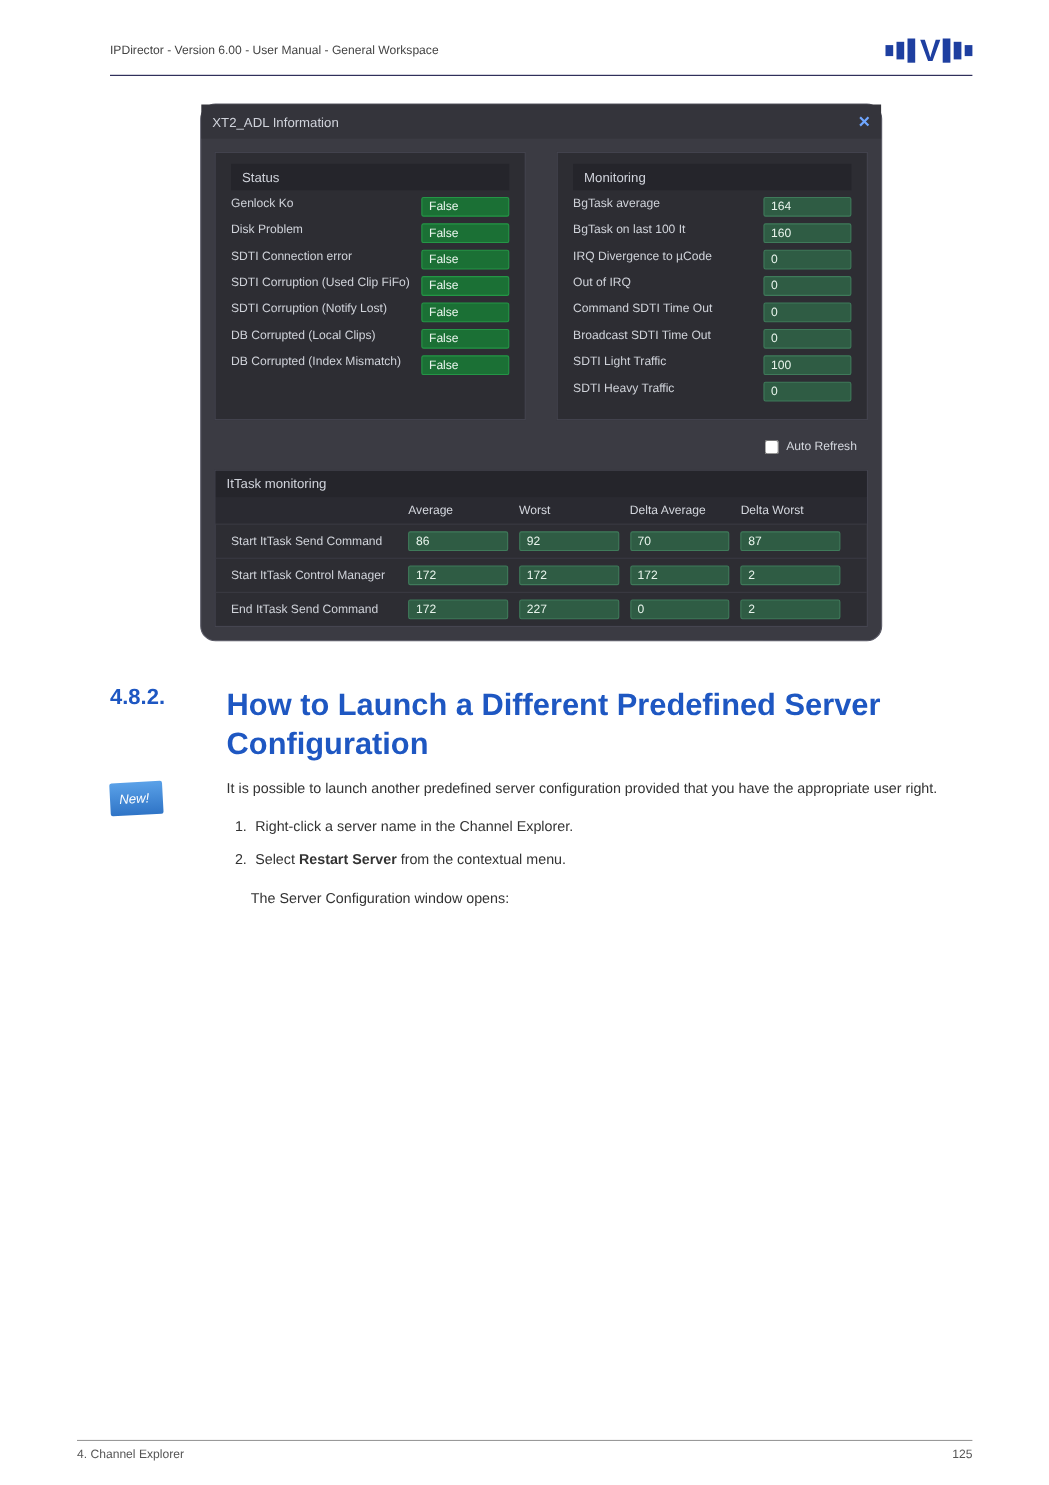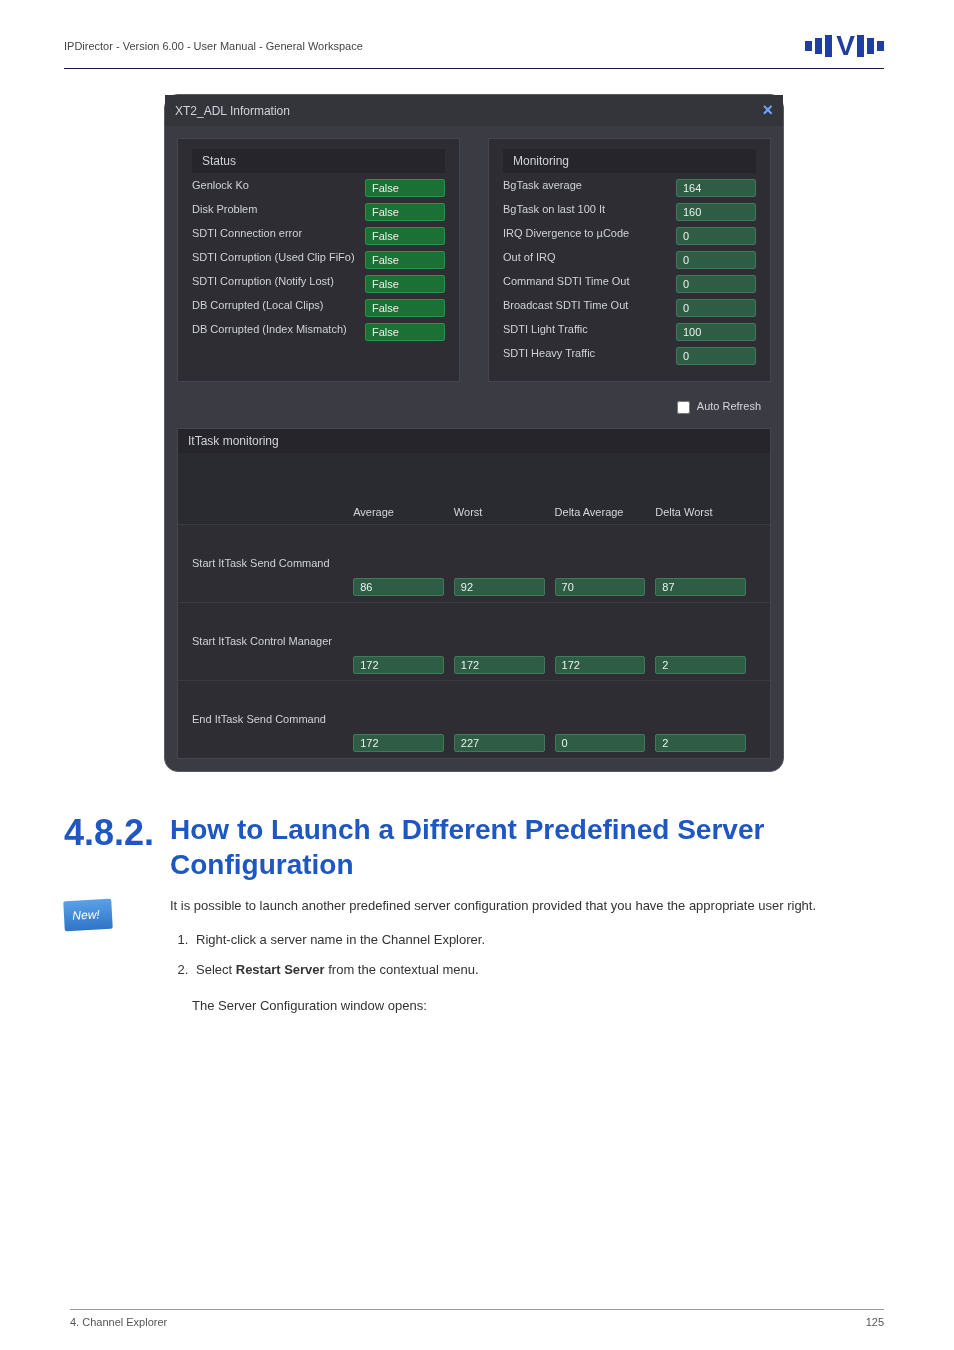--- a/index.html
+++ b/index.html
@@ -5,21 +5,21 @@
   * { box-sizing: border-box; margin: 0; padding: 0; }
   body {
     font-family: Arial, Helvetica, sans-serif;
     background: #ffffff;
     width: 954px;
     height: 1350px;
     position: relative;
     color: #333;
   }
   .page {
-    padding: 30px 70px 0 64px;
+    padding: 30px 70px 0 100px;
   }
   .header-row {
     display: flex;
     justify-content: space-between;
     align-items: center;
     border-bottom: 1px solid #1a1a4a;
     padding-bottom: 6px;
     margin-bottom: 25px;
   }
   .header-text {
@@ -125,21 +125,21 @@
 
   .ittask .panel-header { background:#25252b; }
   .tbl-head, .tbl-row {
     display:flex;
     align-items:center;
     padding: 6px 14px;
   }
   .tbl-head { color:#d3d6dd; font-size:11px; background:#2a2a31; }
   .tbl-row { border-top: 1px solid #3a3a42; }
   .c-name { flex: 1.6; }
-  .c-v { flex:1;margin-top:47px; }
+  .c-v { flex:1; }
   .cell {
     background:#2f5c44;
     border:1px solid #3f7a5a;
     padding:2px 6px;
     margin-right:10px;
     color:#e8f4ec;
     font-size:11px;
     border-radius:2px;
   }
   .dialog-footer {
@@ -155,21 +155,21 @@
     padding: 4px 16px;
     font-size:12px;
     border-radius:3px;
     cursor:pointer;
   }
 
   
   .section-row { display:flex; gap:18px; margin: 0 40px 12px 0; }
   .section-num {
     color:#1e57c2;
-    font-size: 36px;
+    font-size: 20px;
     font-weight: 600;
     width: 88px;
     flex-shrink:0;
   }
   .section-title {
     color:#1e57c2;
     font-size: 28px;
     font-weight: 600;
     line-height: 1.25;
   }

